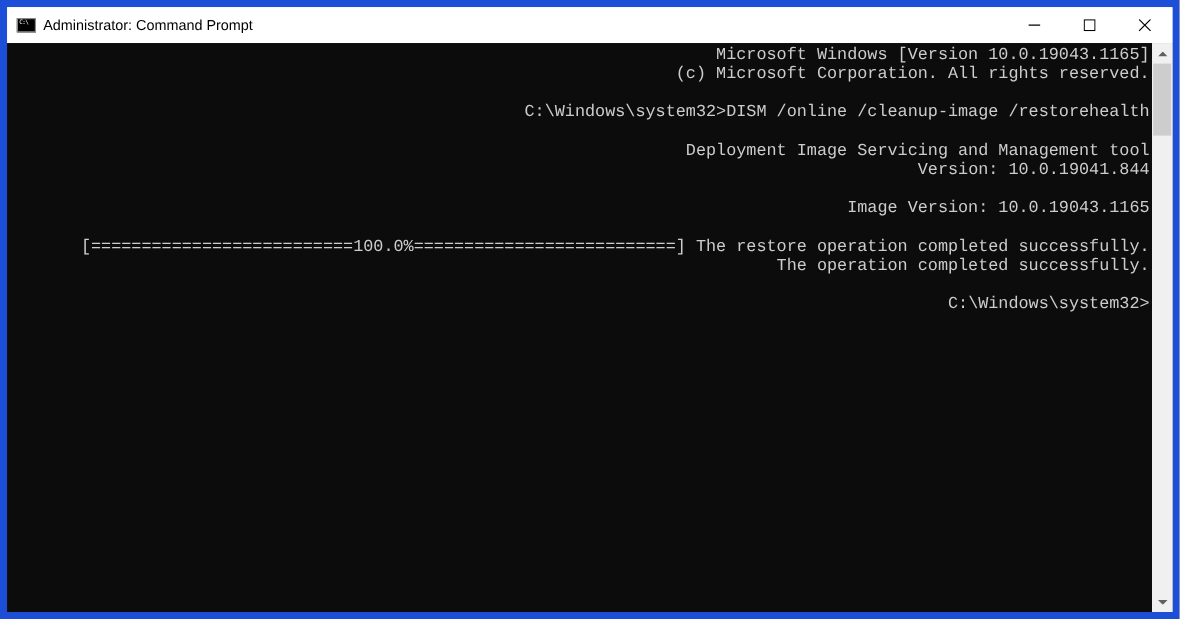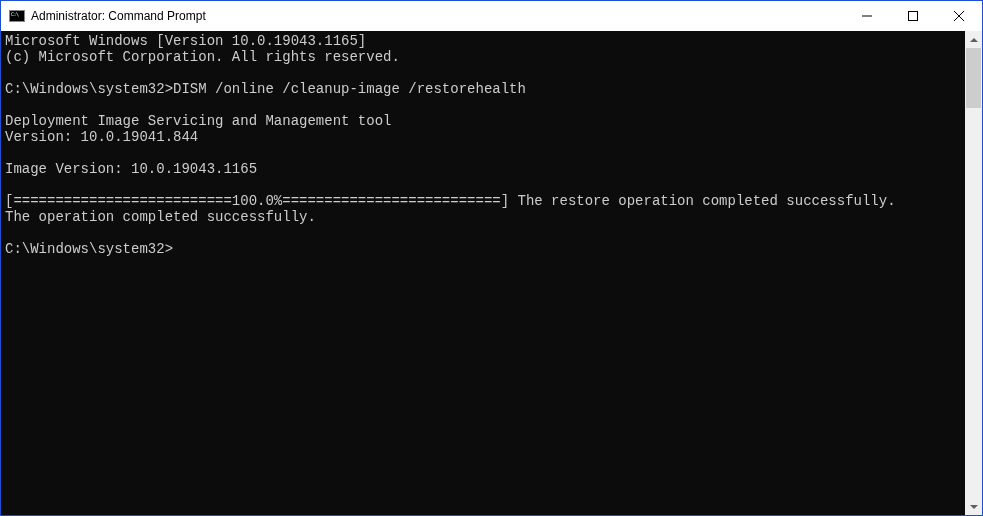--- a/index.html
+++ b/index.html
@@ -6,21 +6,21 @@
   body {
     width: 983px;
     height: 516px;
     font-family: "Segoe UI", Tahoma, sans-serif;
     background: #fff;
     overflow: hidden;
   }
   .window {
     width: 983px;
     height: 516px;
-    border: 1px solid #1d4ed8;
+    border: 6px solid #1d4ed8;
     display: flex;
     flex-direction: column;
     background: #fff;
   }
   .titlebar {
     height: 30px;
     background: #ffffff;
     display: flex;
     align-items: center;
     font-size: 12px;
@@ -53,20 +53,21 @@
     align-items: center;
     justify-content: center;
     color: #000;
   }
   .win-btn svg { display: block; }
   .content-area {
     flex: 1 1 auto;
     display: flex;
     background: #000;
     min-height: 0;
+    text-align: right;
   }
   .terminal {
     flex: 1 1 auto;
     background: #0c0c0c;
     color: #cccccc;
     font-family: Consolas, "Courier New", monospace;
     font-size: 14px;
     line-height: 16px;
     padding: 2px 2px 2px 4px;
     white-space: pre;

